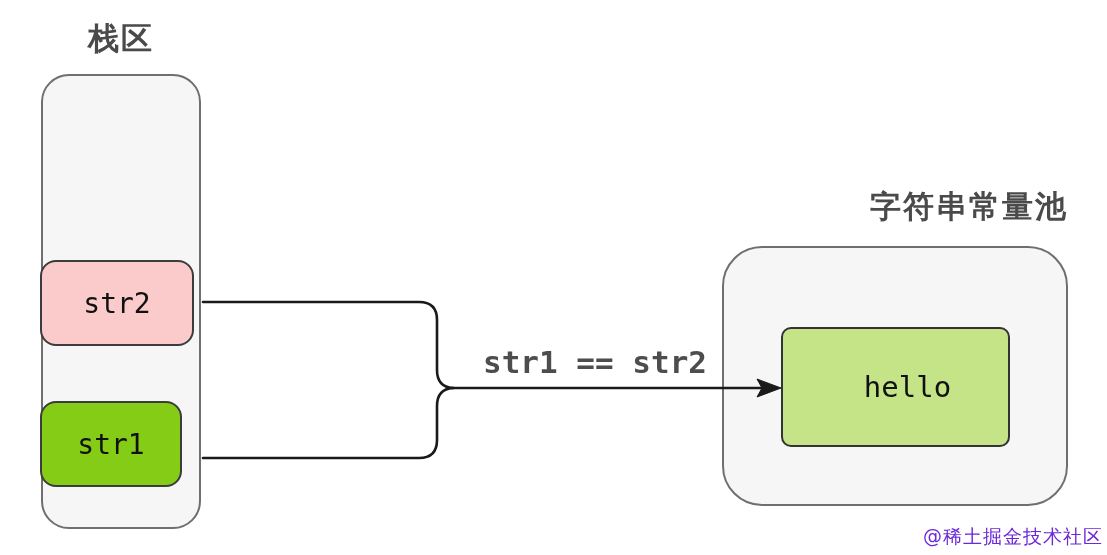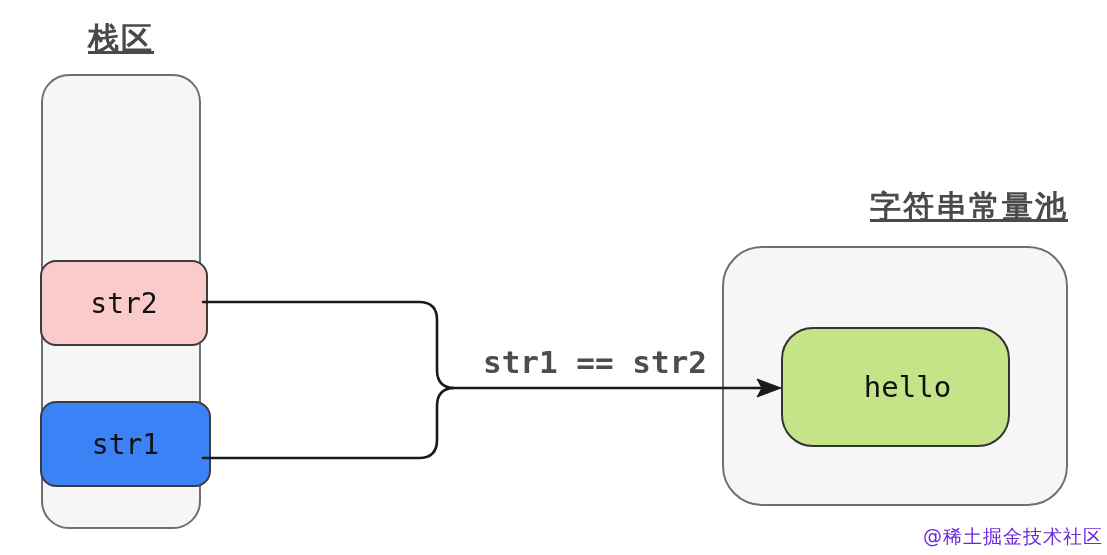--- a/index.html
+++ b/index.html
@@ -16,21 +16,20 @@
     font-family: "DejaVu Sans", sans-serif;
   }
   .region-title {
     position: absolute;
     font-family: "DejaVu Sans", sans-serif;
     font-weight: bold;
     font-size: 31px;
     color: #4a4a4a;
     letter-spacing: 2px;
     white-space: nowrap;
-    text-decoration: underline;
   }
   .stack-title {
     left: 41px;
     top: 18px;
     width: 160px;
     text-align: center;
   }
   .pool-title {
     left: 722px;
     top: 186px;
@@ -65,39 +64,39 @@
     display: flex;
     align-items: center;
     justify-content: center;
     font-family: "DejaVu Sans Mono", monospace;
     font-size: 28px;
     color: #111111;
   }
   .box-str2 {
     left: 40px;
     top: 260px;
-    width: 168px;
+    width: 154px;
     height: 86px;
     background: #fbcbcb;
     border-radius: 16px;
   }
   .box-str1 {
     left: 40px;
     top: 401px;
-    width: 171px;
+    width: 142px;
     height: 86px;
-    background: #3b82f6;
+    background: #84cc16;
   }
   .box-hello {
     left: 781px;
     top: 327px;
     width: 229px;
     height: 120px;
     background: #c5e387;
-    border-radius: 32px;
+    border-radius: 10px;
     border-color: #333333;
     font-size: 29px;
     padding-left: 24px;
   }
   .connectors {
     position: absolute;
     left: 0;
     top: 0;
     width: 1107px;
     height: 555px;

